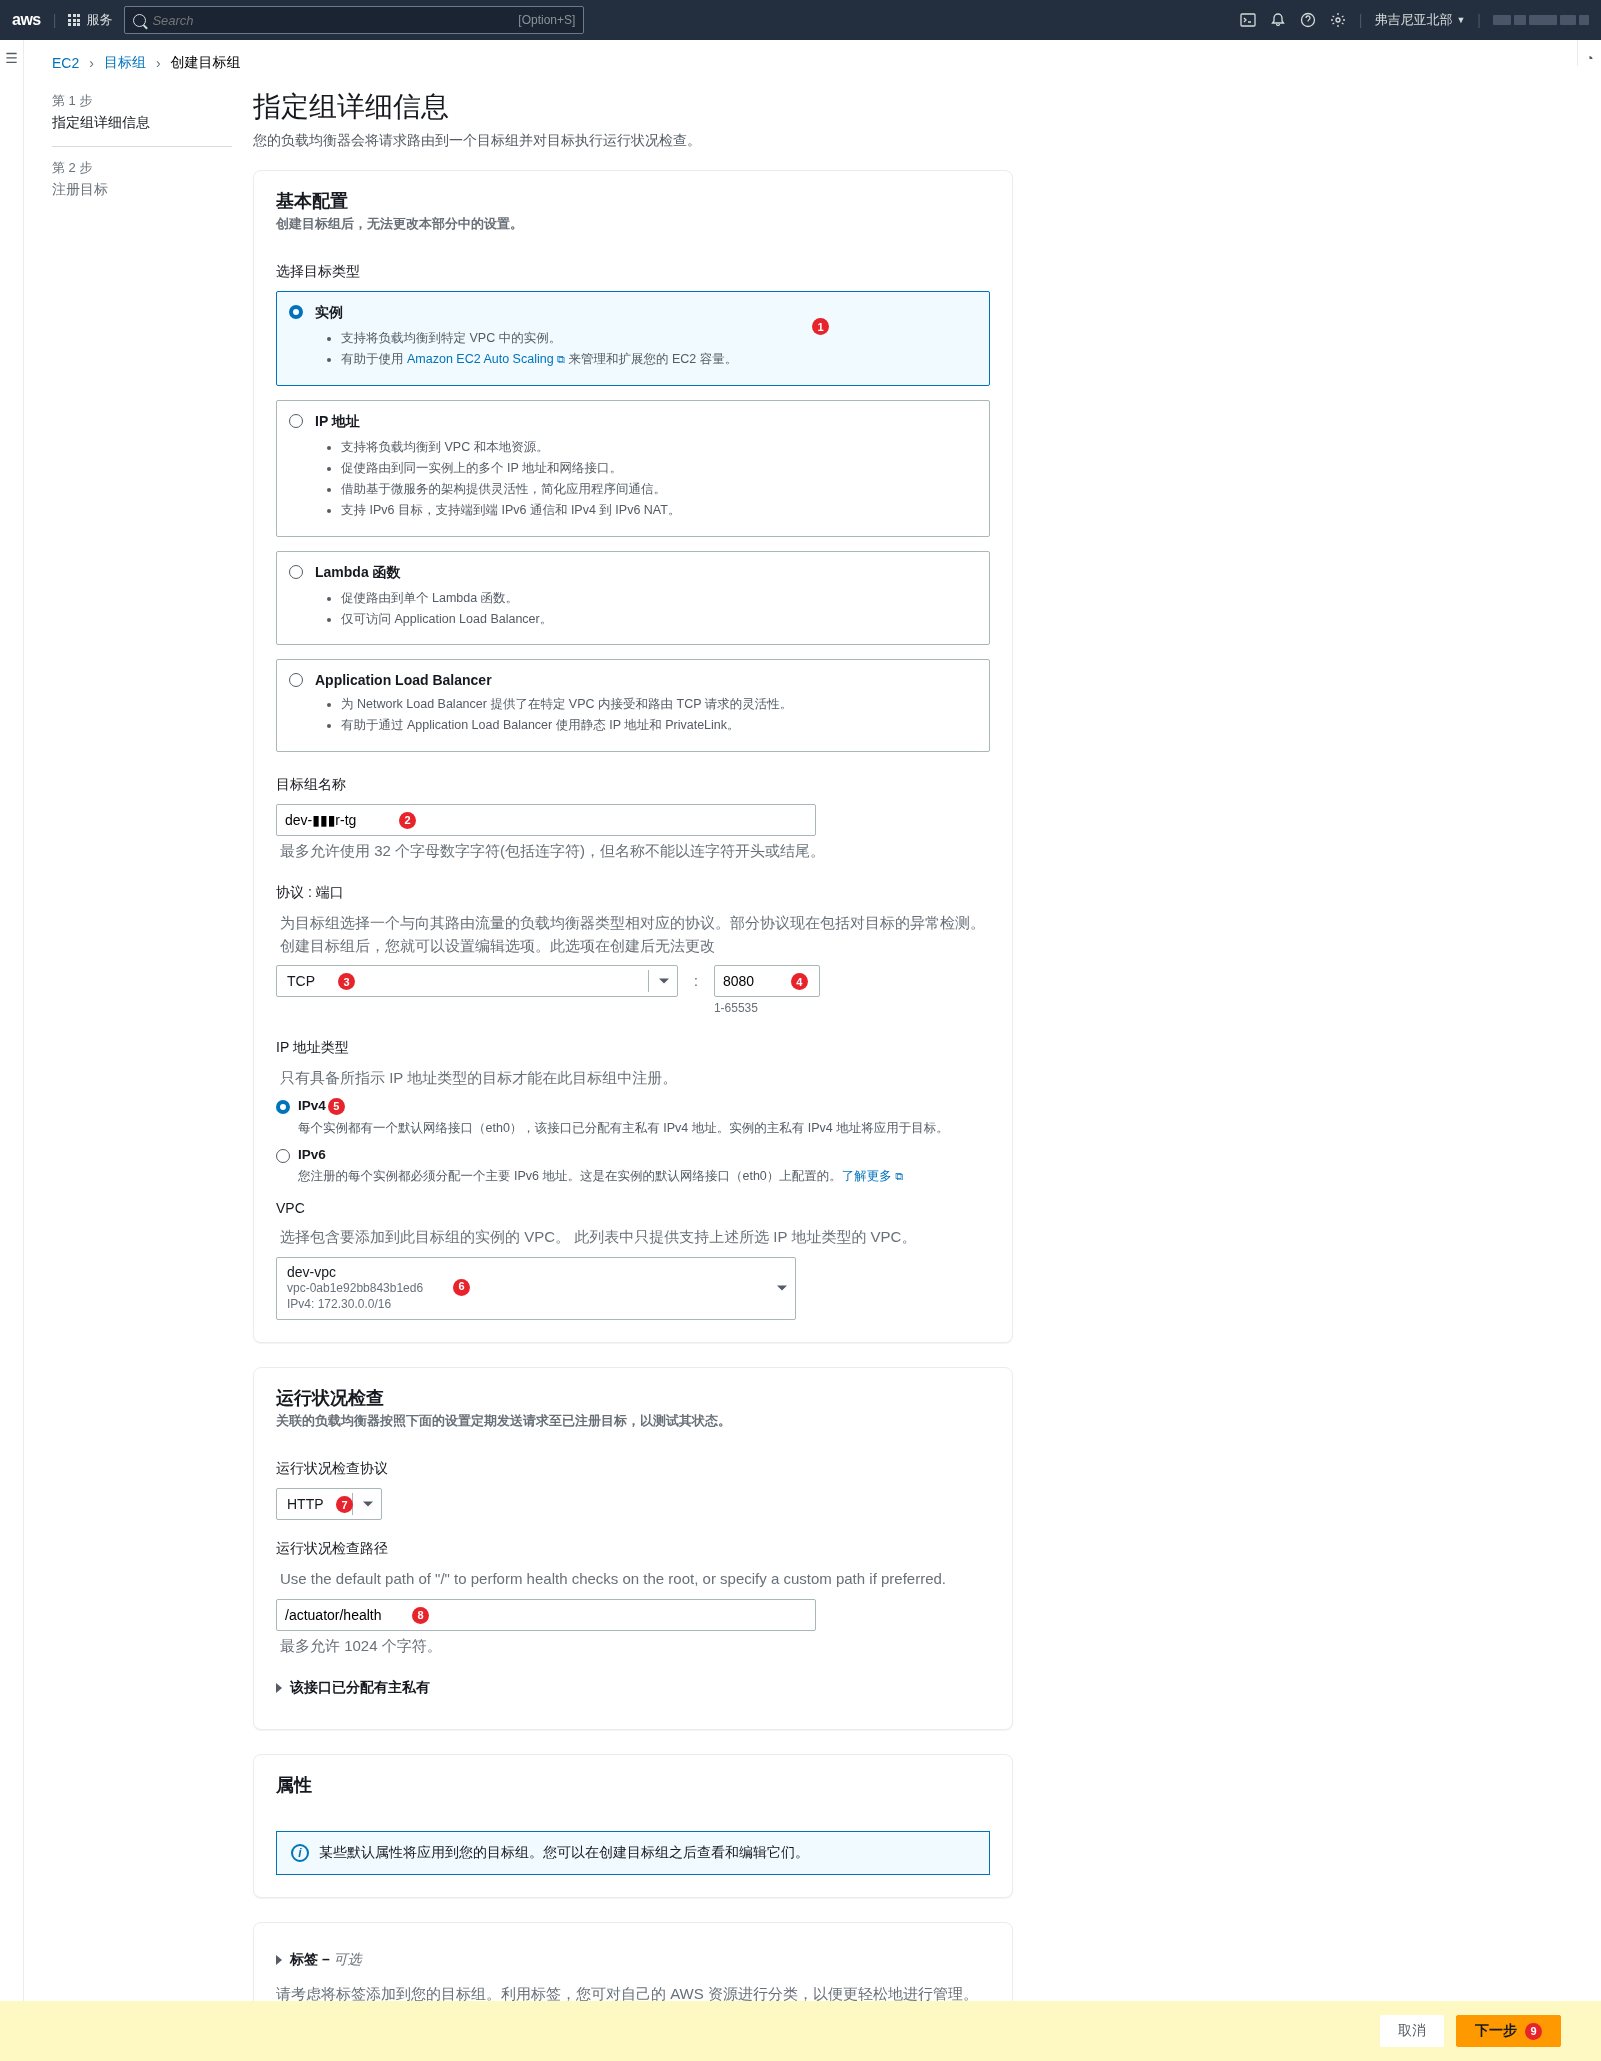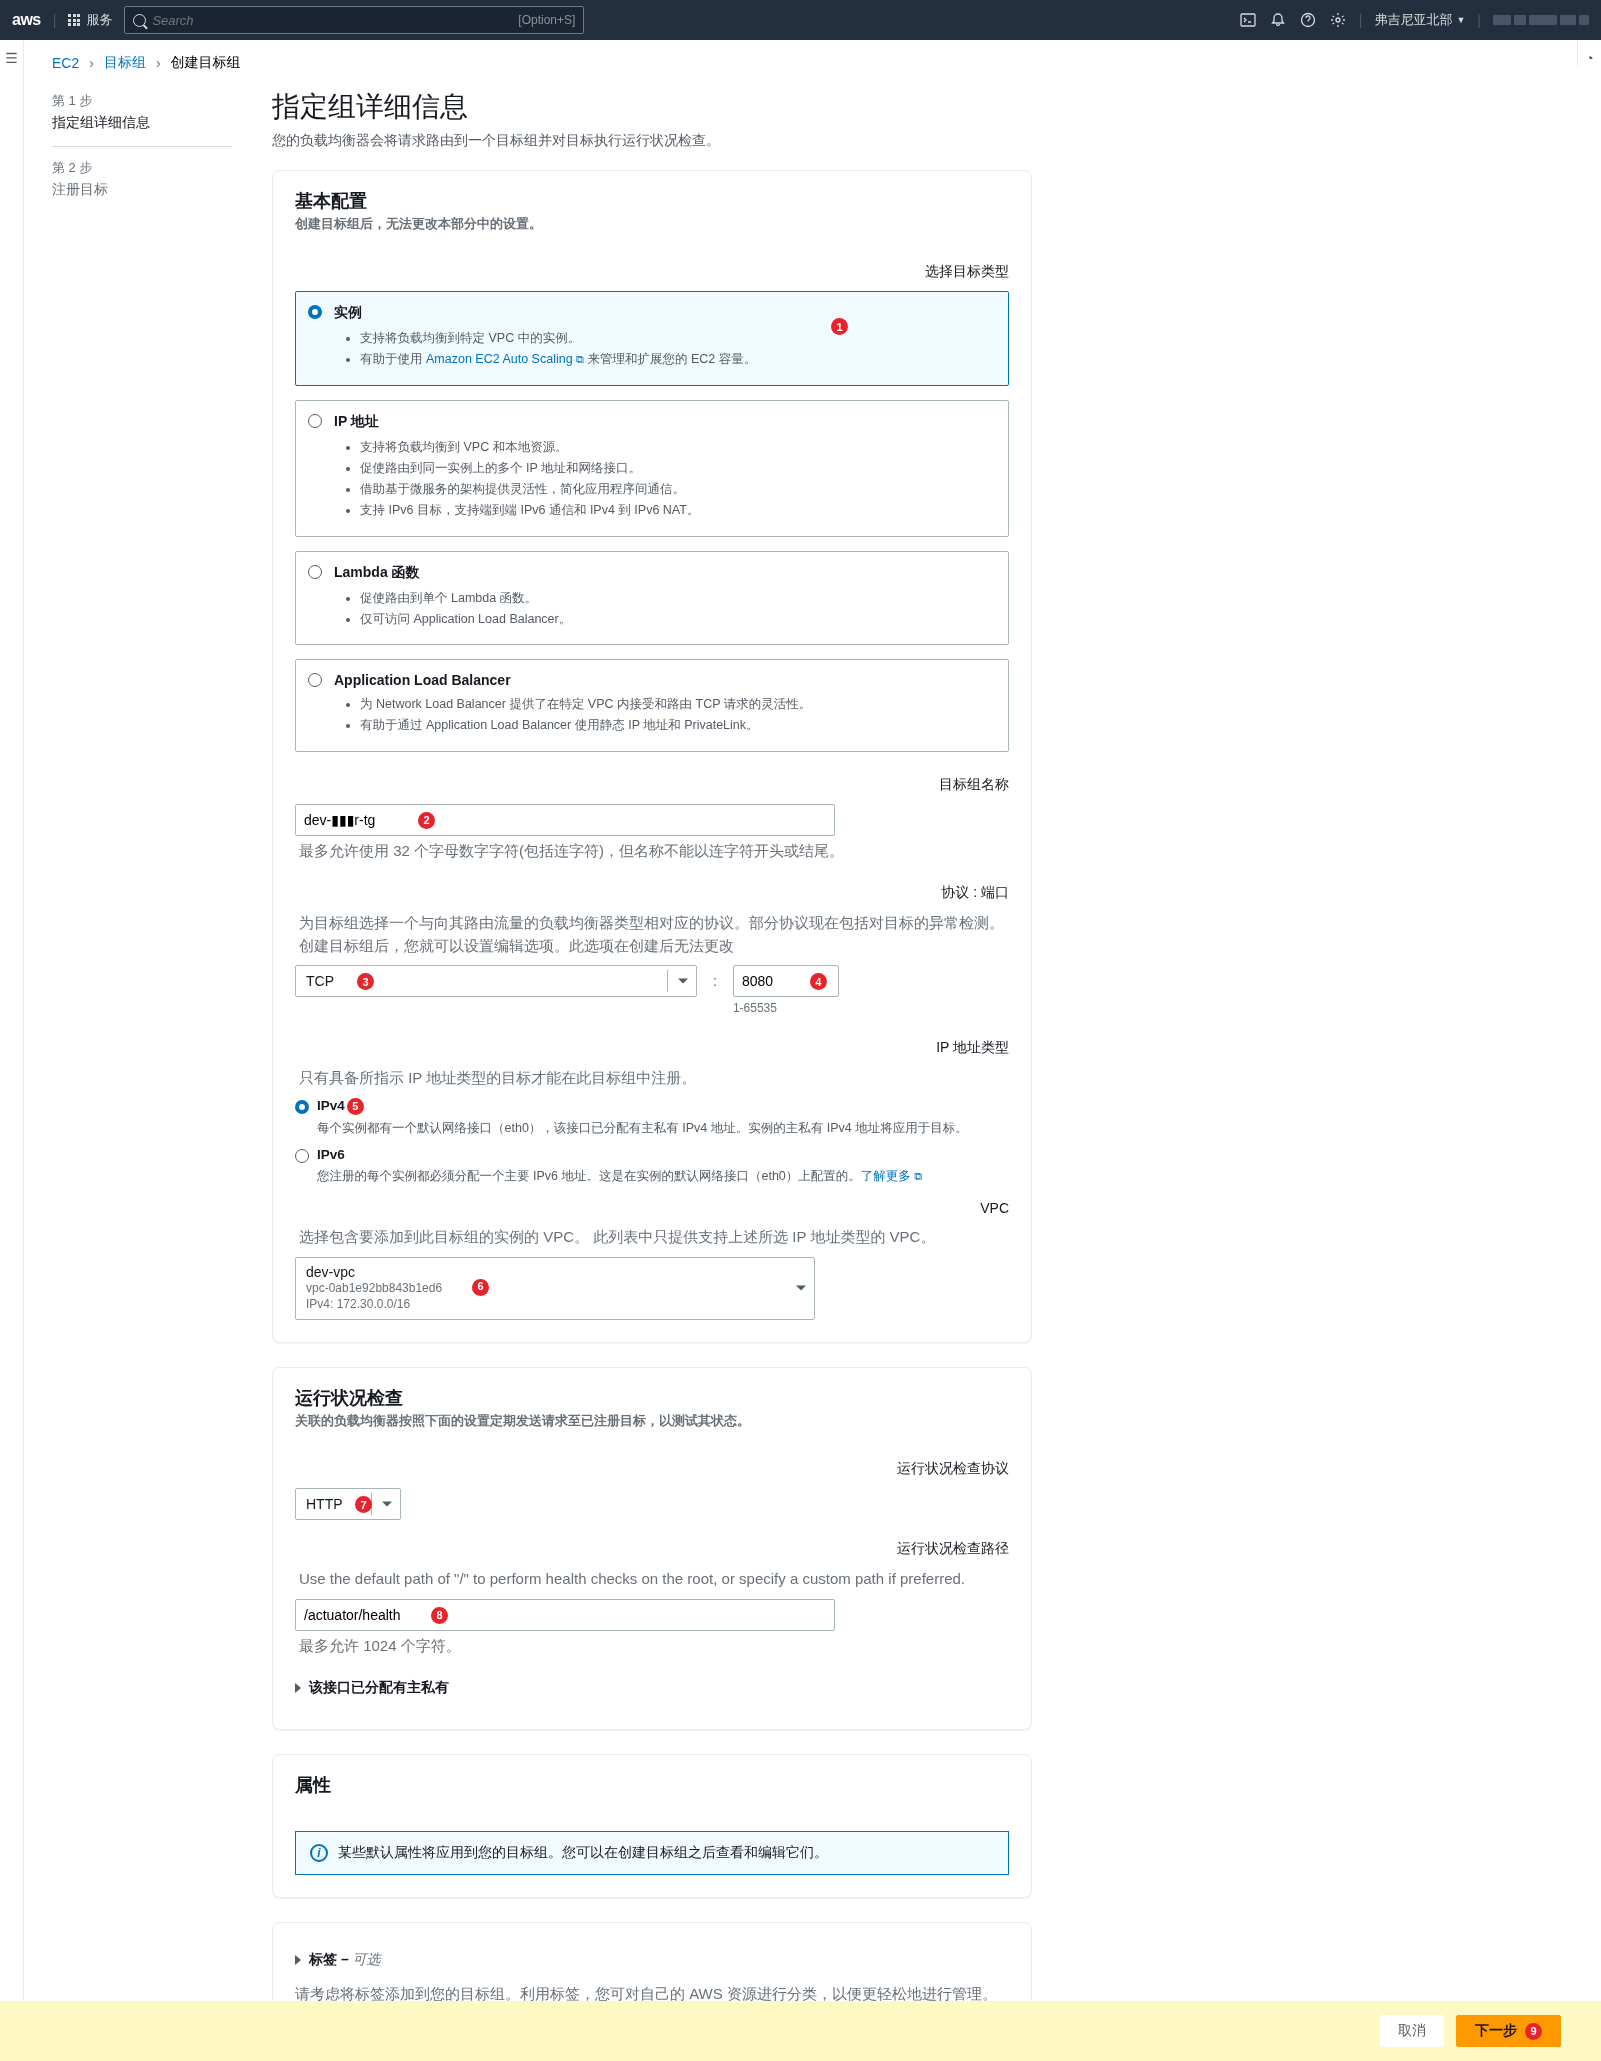--- a/index.html
+++ b/index.html
@@ -26,39 +26,39 @@
   .right-rail { width:24px; border-left:1px solid #eaeded; padding-top:10px; text-align:center; color:#545b64; position:absolute; right:0; top:40px; }
   .content-col { flex:1; padding: 0 0 80px 28px; position:relative; }
   
   
   .breadcrumb { padding: 14px 0 12px 0; font-size:14px; display:flex; align-items:center; gap:10px; }
   .breadcrumb a { color:#0073bb; text-decoration:none; }
   .crumb-sep { color:#687078; }
   .breadcrumb .current { color:#000000; }
   
   
-  .body-row { display:flex; gap: 40px; }
+  .body-row { display:flex; gap: 21px; }
   .steps { width: 180px; padding-top:6px; font-size:14px; }
   .step-label { color:#687078; font-size:13px; margin-top:2px; }
   .step-title { color:#16191f; font-weight:normal; margin:4px 0 14px 0; font-size:14px; }
   .steps hr { border:none; border-top:1px solid #d5dbdb; margin: 6px 0 12px; }
   .step-inactive { color:#687078; }
   
   
   .main { flex: 0 0 760px; }
   h1.page-title { font-size:28px; font-weight:normal; margin: 4px 0 6px; }
   .page-desc { color:#545b64; font-size:14px; margin-bottom:20px; }
   
   .panel { border:1px solid #eaeded; border-radius:8px; box-shadow: 0 1px 1px rgba(0,0,0,0.05); margin-bottom:24px; background:#fff; }
   .panel-header { padding:18px 22px 4px; }
   .panel-header h2 { font-size:18px; font-weight:bold; margin-bottom:2px; }
   .panel-header .sub { color:#687078; font-size:13px;font-weight:bold; }
   .panel-body { padding: 12px 22px 22px; }
   
-  .section-label { font-weight:normal; font-size:14px; color:#16191f; margin: 14px 0 10px; text-align: right; }
+  .section-label { font-weight:normal; font-size:14px; color:#16191f; margin: 14px 0 10px; }
   .desc-small { color:#687078; font-size:15px; margin:4px 4px 8px; line-height:1.5; }
   
   
   .tt-card { border:1px solid #aab7b8; border-radius:2px; padding:12px 16px 14px 38px; margin-bottom:14px; position:relative; }
   .tt-card.selected { border:1px solid #0073bb; background:#f1faff; }
   .tt-radio { position:absolute; left:12px; top:13px; width:14px; height:14px; border-radius:50%; border:1px solid #545b64; background:#fff; }
   .tt-card.selected .tt-radio { border:4px solid #0073bb; width:14px; height:14px; }
   .tt-title { font-weight:bold; font-size:14px; margin-bottom:6px; }
   .tt-card ul { padding-left: 26px; color:#545b64; font-size:12.5px; line-height:1.7; }
   .tt-card ul li { list-style: disc; }

